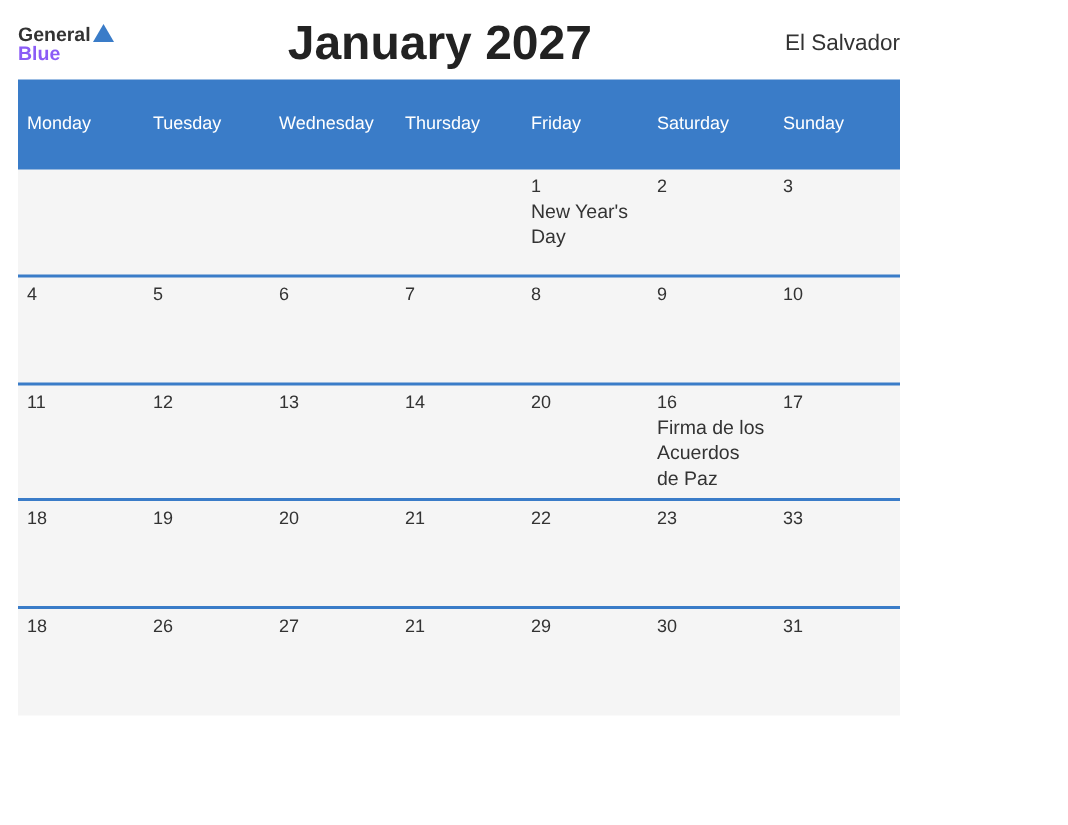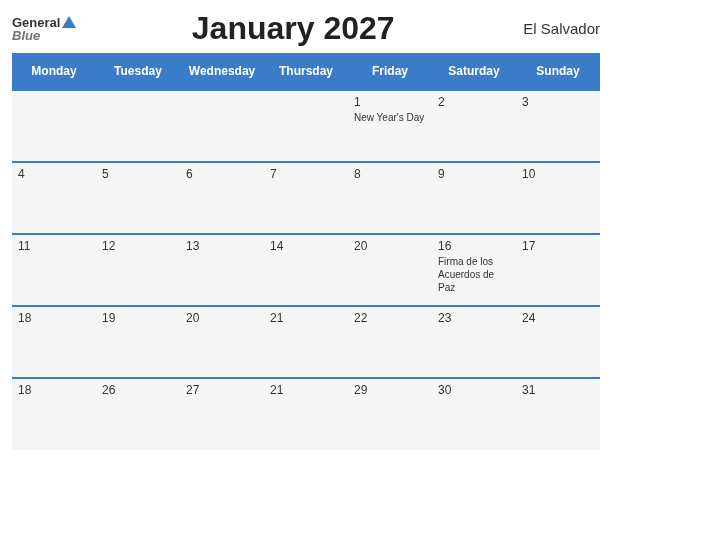--- a/index.html
+++ b/index.html
@@ -29,22 +29,21 @@
     }
     .logo-general {
       font-size: 13px;
       font-weight: bold;
       color: #333;
       letter-spacing: 0;
     }
     .logo-blue {
       font-size: 13px;
       font-weight: bold;
-      color: #737373;
-      font-style: italic;
+      color: #8b5cf6;
     }
     .logo-icon {
       display: inline-block;
       width: 0;
       height: 0;
       border-left: 7px solid transparent;
       border-right: 7px solid transparent;
       border-bottom: 12px solid #3a7cc8;
       margin-left: 2px;
       vertical-align: middle;
@@ -69,23 +68,23 @@
     .calendar {
       width: 100%;
       border-collapse: collapse;
     }
     .calendar thead tr {
       background: #3a7cc8;
     }
     .calendar thead th {
       color: #fff;
       font-size: 12px;
-      font-weight: bold;
-      padding: 11px 6px;
-      text-align: center;
+      font-weight: normal;
+      padding: 22px 6px;
+      text-align: left;
       border: none;
     }
     .calendar tbody tr {
       border-top: 2px solid #3a7cc8;
     }
     .calendar tbody td {
       width: 14.28%;
       height: 72px;
       vertical-align: top;
       padding: 4px 6px;
@@ -97,21 +96,21 @@
     .calendar tbody td.empty {
       background: #f5f5f5;
     }
     .day-num {
       font-size: 12px;
       color: #333;
       display: block;
       margin-bottom: 2px;
     }
     .event {
-      font-size: 10px;
+      font-size: 13px;
       color: #333;
       line-height: 1.3;
     }
   </style>
 </head>
 <body>
 
 <div class="container">
   <div class="header">
     <div class="logo">
@@ -216,21 +215,21 @@
           <td>
             <span class="day-num">21</span>
           </td>
           <td>
             <span class="day-num">22</span>
           </td>
           <td>
             <span class="day-num">23</span>
           </td>
           <td>
-            <span class="day-num">24</span>
+            <span class="day-num">33</span>
           </td>
         </tr>
         <tr>
           <td>
             <span class="day-num">18</span>
           </td>
           <td>
             <span class="day-num">26</span>
           </td>
           <td>

